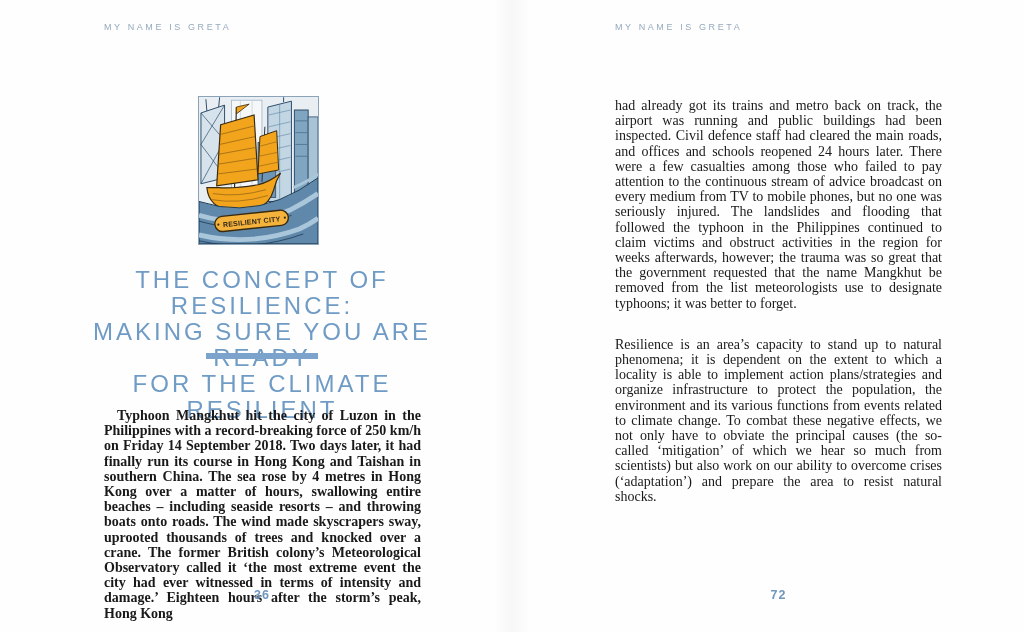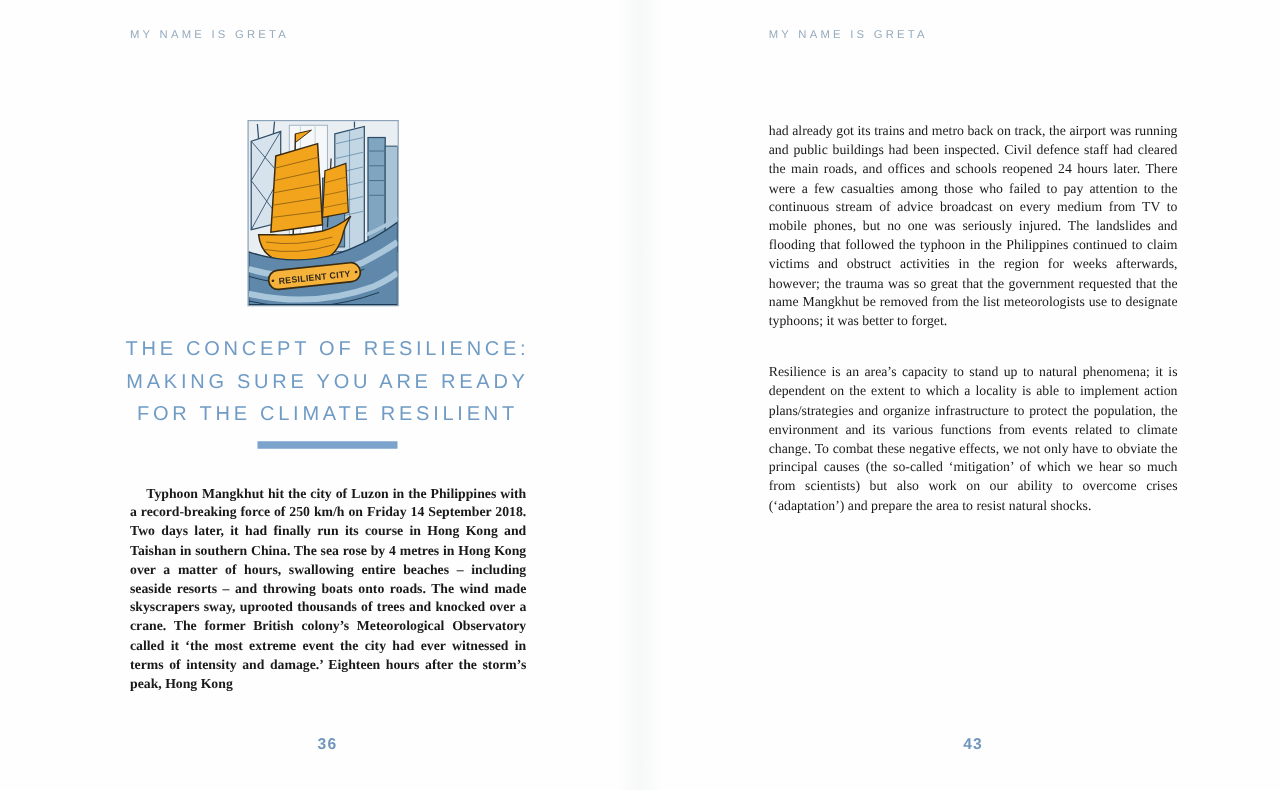--- a/index.html
+++ b/index.html
@@ -31,33 +31,33 @@
     position: absolute; left: 198px; top: 96px;
     width: 121px; height: 149px;
     border: 1px solid #8aa3b8;
     background: #e9eef3;
   }
   .illustration-wrap svg { display: block; width: 100%; height: 100%; }
 
   .chapter-title {
     position: absolute; left: 54px; top: 267px; width: 416px;
     font-family: "Liberation Sans", sans-serif;
-    font-size: 16px; line-height: 26px; letter-spacing: 3px;
+    font-size: 24px; line-height: 26px; letter-spacing: 3px;
     color: #6f9bc5; text-align: center;
   }
   .title-rule {
     position: absolute; left: 206px; top: 353px;
     width: 112px; height: 6px; background: #7ba3cc;
   }
 
-  .body-col { position: absolute; text-align: justify; font-size: 11px; line-height: 15.2px; color: #191919; }
+  .body-col { position: absolute; text-align: justify; font-size: 14px; line-height: 15.2px; color: #191919; }
   .body-col.left  { left: 104px; top: 388px; width: 317px; font-weight: bold; }
   .body-col.right { left: 615px; top: 98px;  width: 327px; }
   .body-col p { margin: 0 0 26px 0; }
-  .body-col p:last-child { margin-bottom: 0; }
+  .body-col p:last-child { margin-bottom: 0; margin-top: 20px; }
   .body-col.left p { text-indent: 13px; }
 
   .page-number {
     position: absolute; top: 588px;
     font-family: "Liberation Sans", sans-serif;
     font-size: 12.5px; font-weight: bold; letter-spacing: 1px;
     color: #7096be; text-align: center;
   }
   .page-number.left  { left: 104px; width: 316px; }
   .page-number.right { left: 615px; width: 327px; }
@@ -166,13 +166,13 @@
 
 <div class="page-number left">36</div>
 
 <div class="running-head right">MY NAME IS GRETA</div>
 
 <div class="body-col right">
   <p>had already got its trains and metro back on track, the airport was running and public buildings had been inspected. Civil defence staff had cleared the main roads, and offices and schools reopened 24 hours later. There were a few casualties among those who failed to pay attention to the continuous stream of advice broadcast on every medium from TV to mobile phones, but no one was seriously injured. The landslides and flooding that followed the typhoon in the Philippines continued to claim victims and obstruct activities in the region for weeks afterwards, however; the trauma was so great that the government requested that the name Mangkhut be removed from the list meteorologists use to designate typhoons; it was better to forget.</p>
   <p>Resilience is an area’s capacity to stand up to natural phenomena; it is dependent on the extent to which a locality is able to implement action plans/strategies and organize infrastructure to protect the population, the environment and its various functions from events related to climate change. To combat these negative effects, we not only have to obviate the principal causes (the so-called ‘mitigation’ of which we hear so much from scientists) but also work on our ability to overcome crises (‘adaptation’) and prepare the area to resist natural shocks.</p>
 </div>
 
-<div class="page-number right">43</div>
+<div class="page-number right">72</div>
 
 </body></html>

